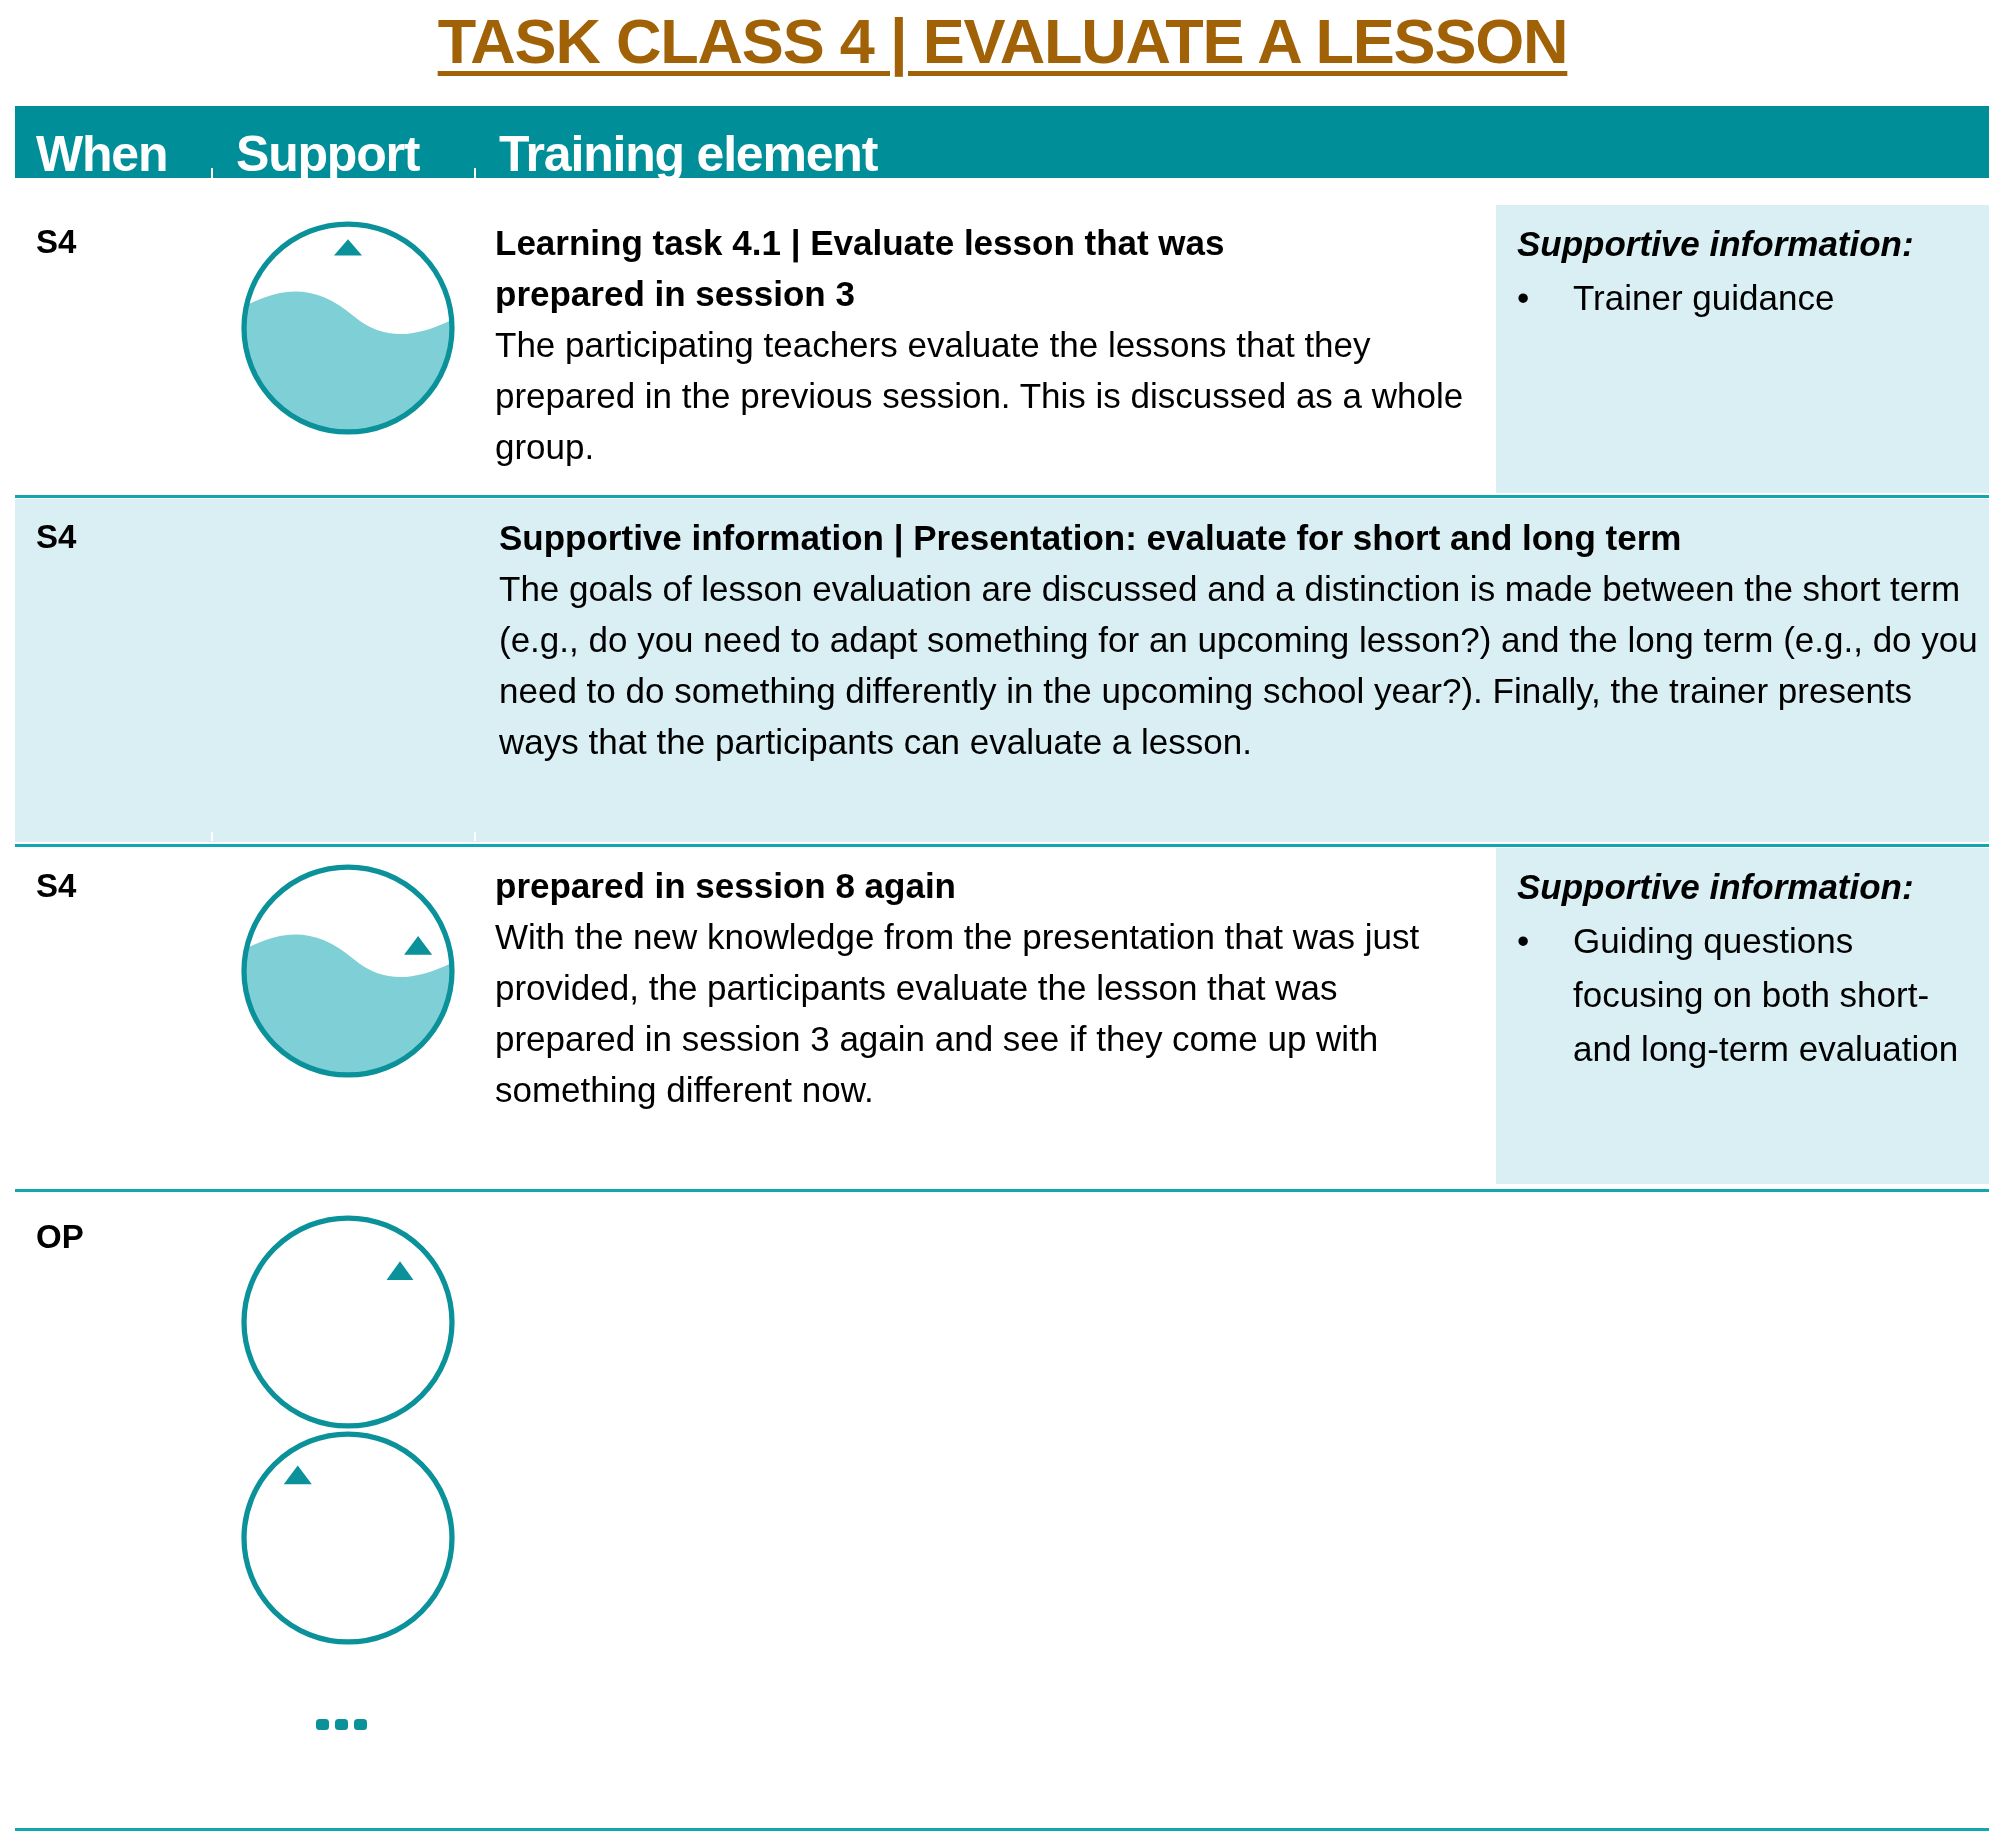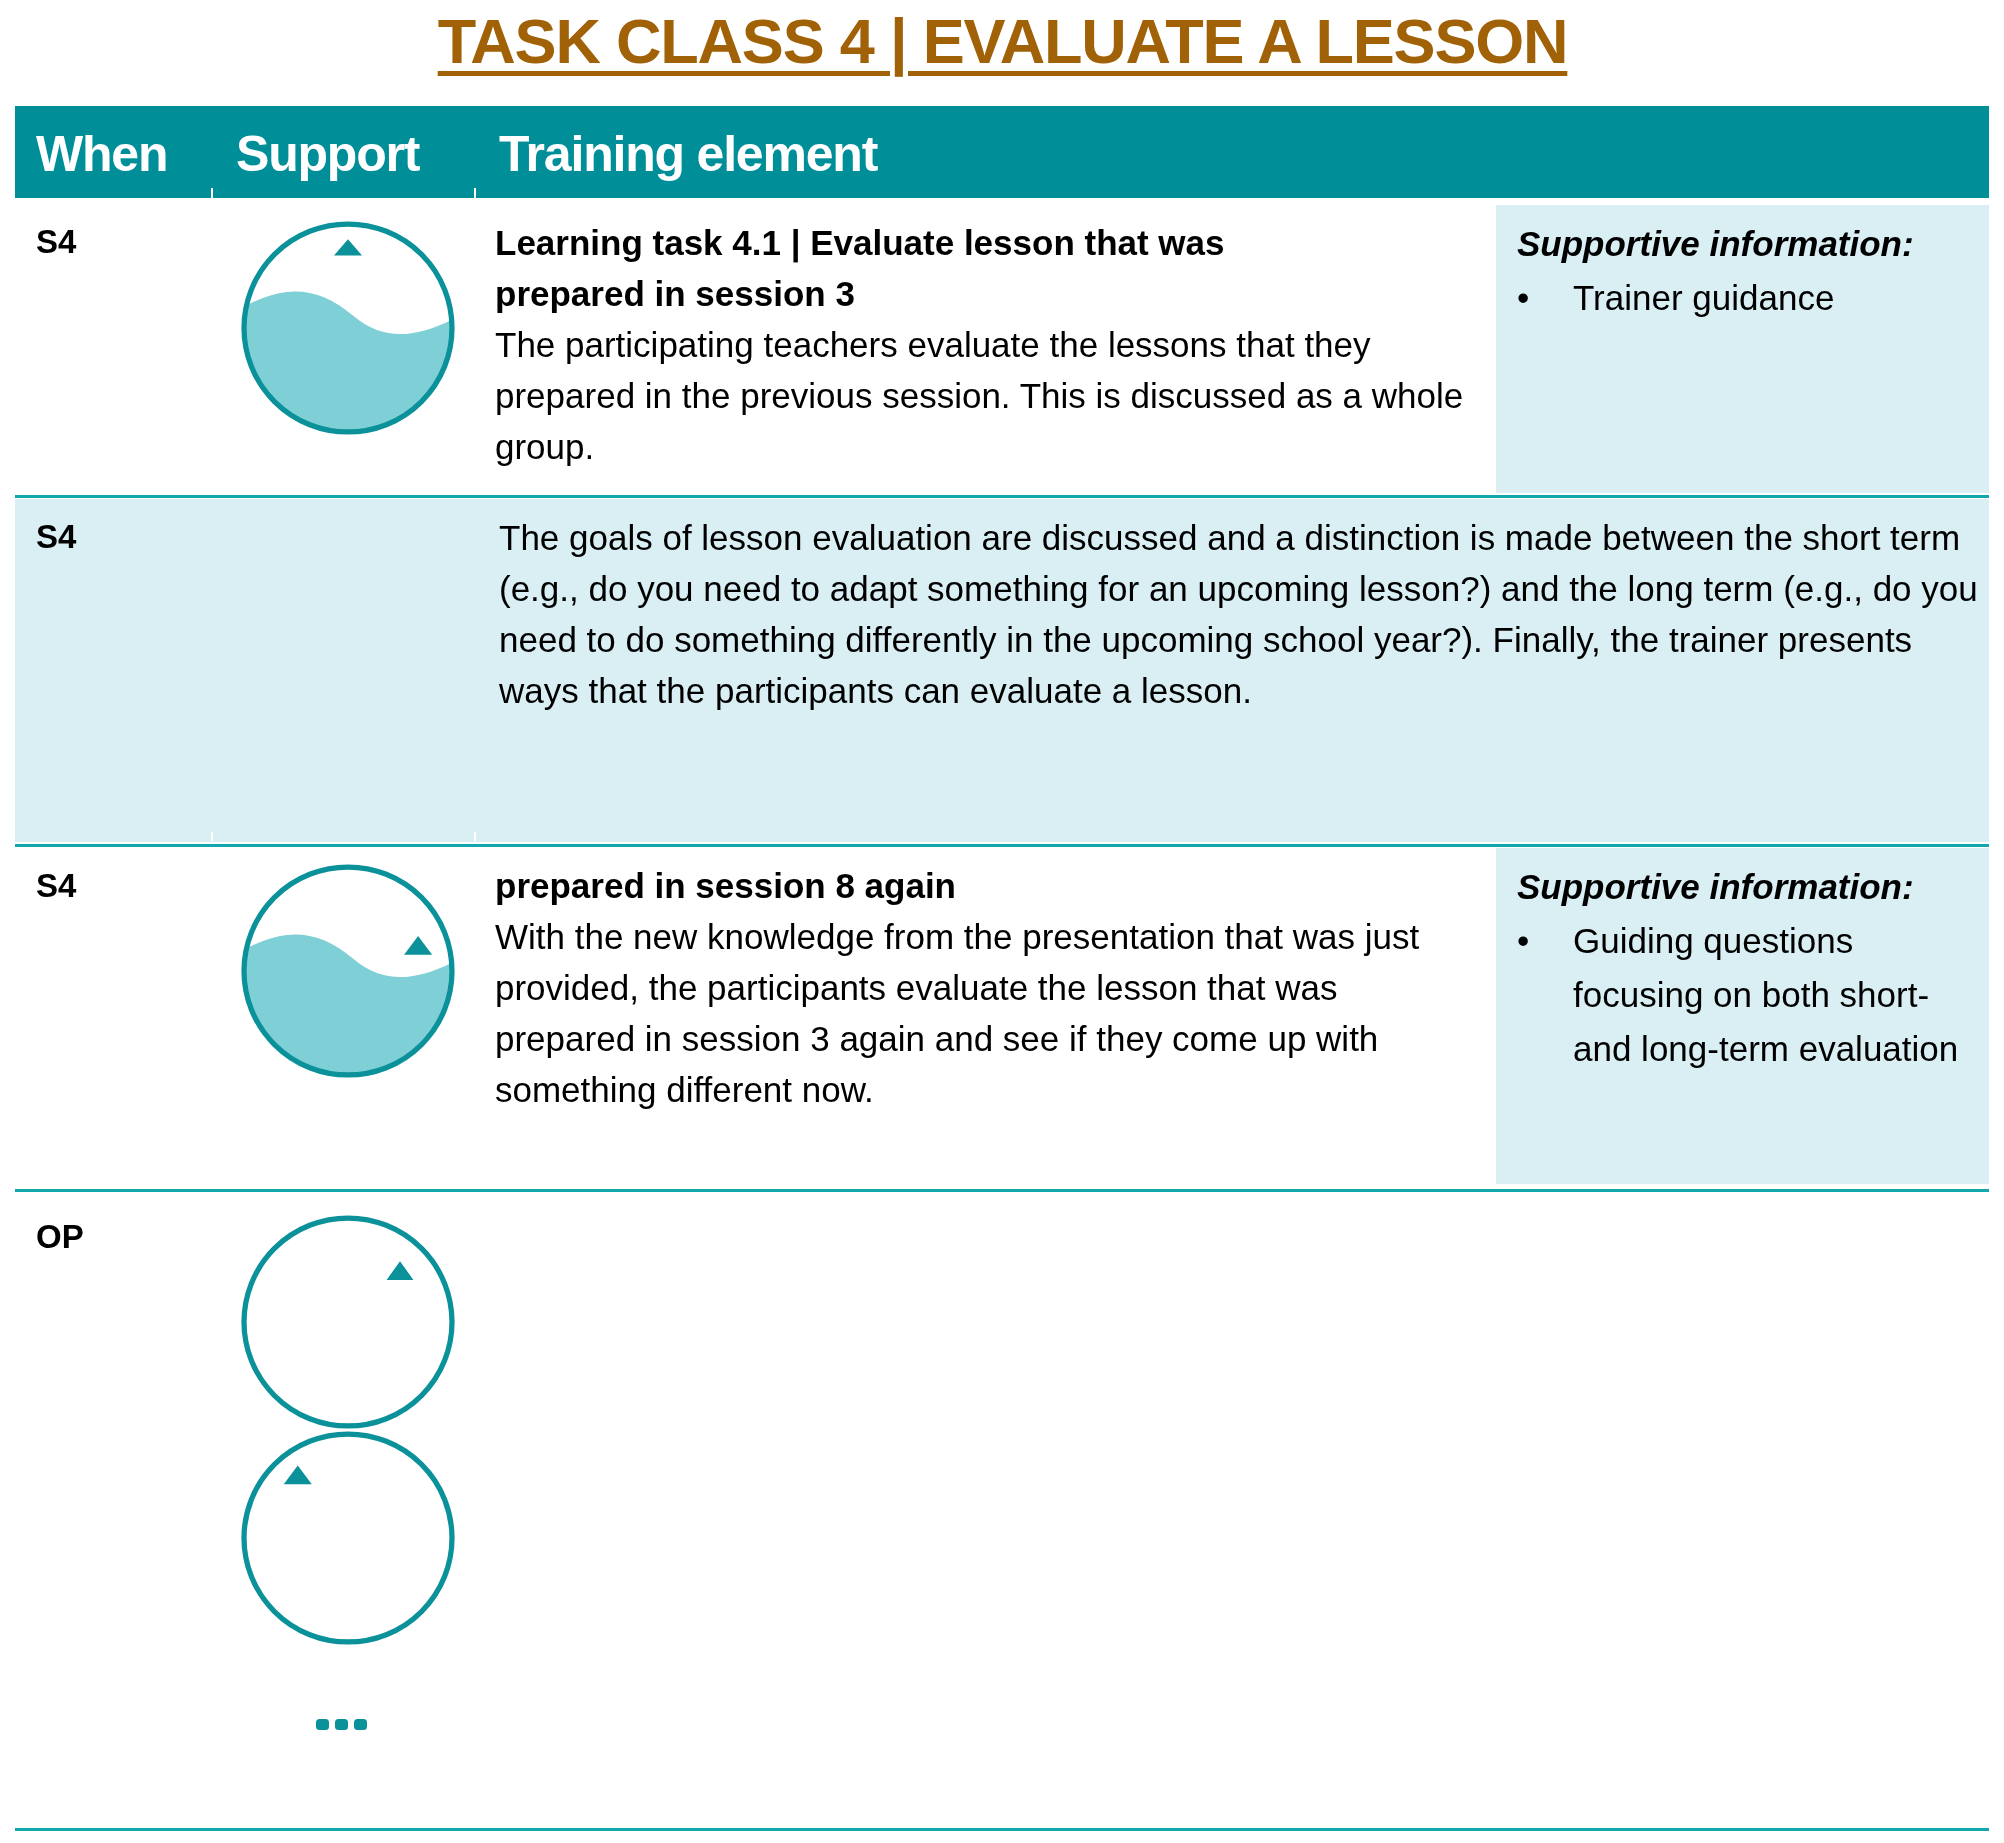--- a/index.html
+++ b/index.html
@@ -2,21 +2,21 @@
 <html style="font-size:9.4px"><head>
 <meta charset="utf-8">
 <style>
   html, body { margin: 0; padding: 0; background: #ffffff; }
   body { width: 2005px; height: 1843px; position: relative; overflow: hidden;
          font-family: "Liberation Sans", "DejaVu Sans", sans-serif; color: #000; }
   .title { position: absolute; left: 0; top: 4.7px; width: 2005px; text-align: center; }
   .title span { font-size: 63px; font-weight: bold; color: #a16207;
                 text-decoration: underline; text-decoration-thickness: 4.7px;
                 text-underline-offset: 8.2px; letter-spacing: -1.2px; }
-  .header { position: absolute; left: 15px; top: 106px; width: 1974px; height: 92px;
+  .header { position: absolute; left: 15px; top: 106px; width: 1974px; height: 72px;
             background: #008f98; }
   .header .col { position: absolute; top: 19px; color: #ffffff; font-weight: bold;
                  font-size: 50px; letter-spacing: -1.2px; }
   .header .sep { position: absolute; bottom: 0; width: 2.3px; height: 10.5px; background: #ffffff; }
   .row { position: absolute; left: 15px; width: 1974px; }
   .row-line { position: absolute; left: 15px; width: 1974px; height: 2.9px; background: #12a6ad; }
   .when { position: absolute; left: 21px; font-weight: bold; font-size: 33px; }
   .support { position: absolute; left: 222px; width: 234px; }
   .train { position: absolute; left: 480px; font-size: 35px; line-height: 51px; }
   .train .t-title { font-weight: bold; }
@@ -71,20 +71,21 @@
     </div>
   </div>
 </div>
 <div class="row-line" style="top:495px"></div>
 
 <div class="row" style="top:499px;height:343px;background:#d9eff4;">
   <div class="when" style="top:19px">S4</div>
   <div style="position:absolute;left:196px;top:333px;width:2.3px;height:9.4px;background:#fff"></div>
   <div style="position:absolute;left:459px;top:333px;width:2.3px;height:9.4px;background:#fff"></div>
   <div class="train" style="top:13px;left:484px;width:1486px;line-height:51px">
+    <div class="t-title">Supportive information | Presentation: evaluate for short and long term</div>
     <div>The goals of lesson evaluation are discussed and a distinction is made between the short term (e.g., do you need to adapt something for an upcoming lesson?) and the long term (e.g., do you need to do something differently in the upcoming school year?). Finally, the trainer presents ways that the participants can evaluate a lesson.</div>
   </div>
 </div>
 <div class="row-line" style="top:844px"></div>
 
 <div class="row" style="top:848px;height:339px;">
   <div class="when" style="top:19px">S4</div>
   <div class="support" style="top:11.7px">
     <svg width="222" height="222" viewBox="0 0 380 380">
       <defs>

